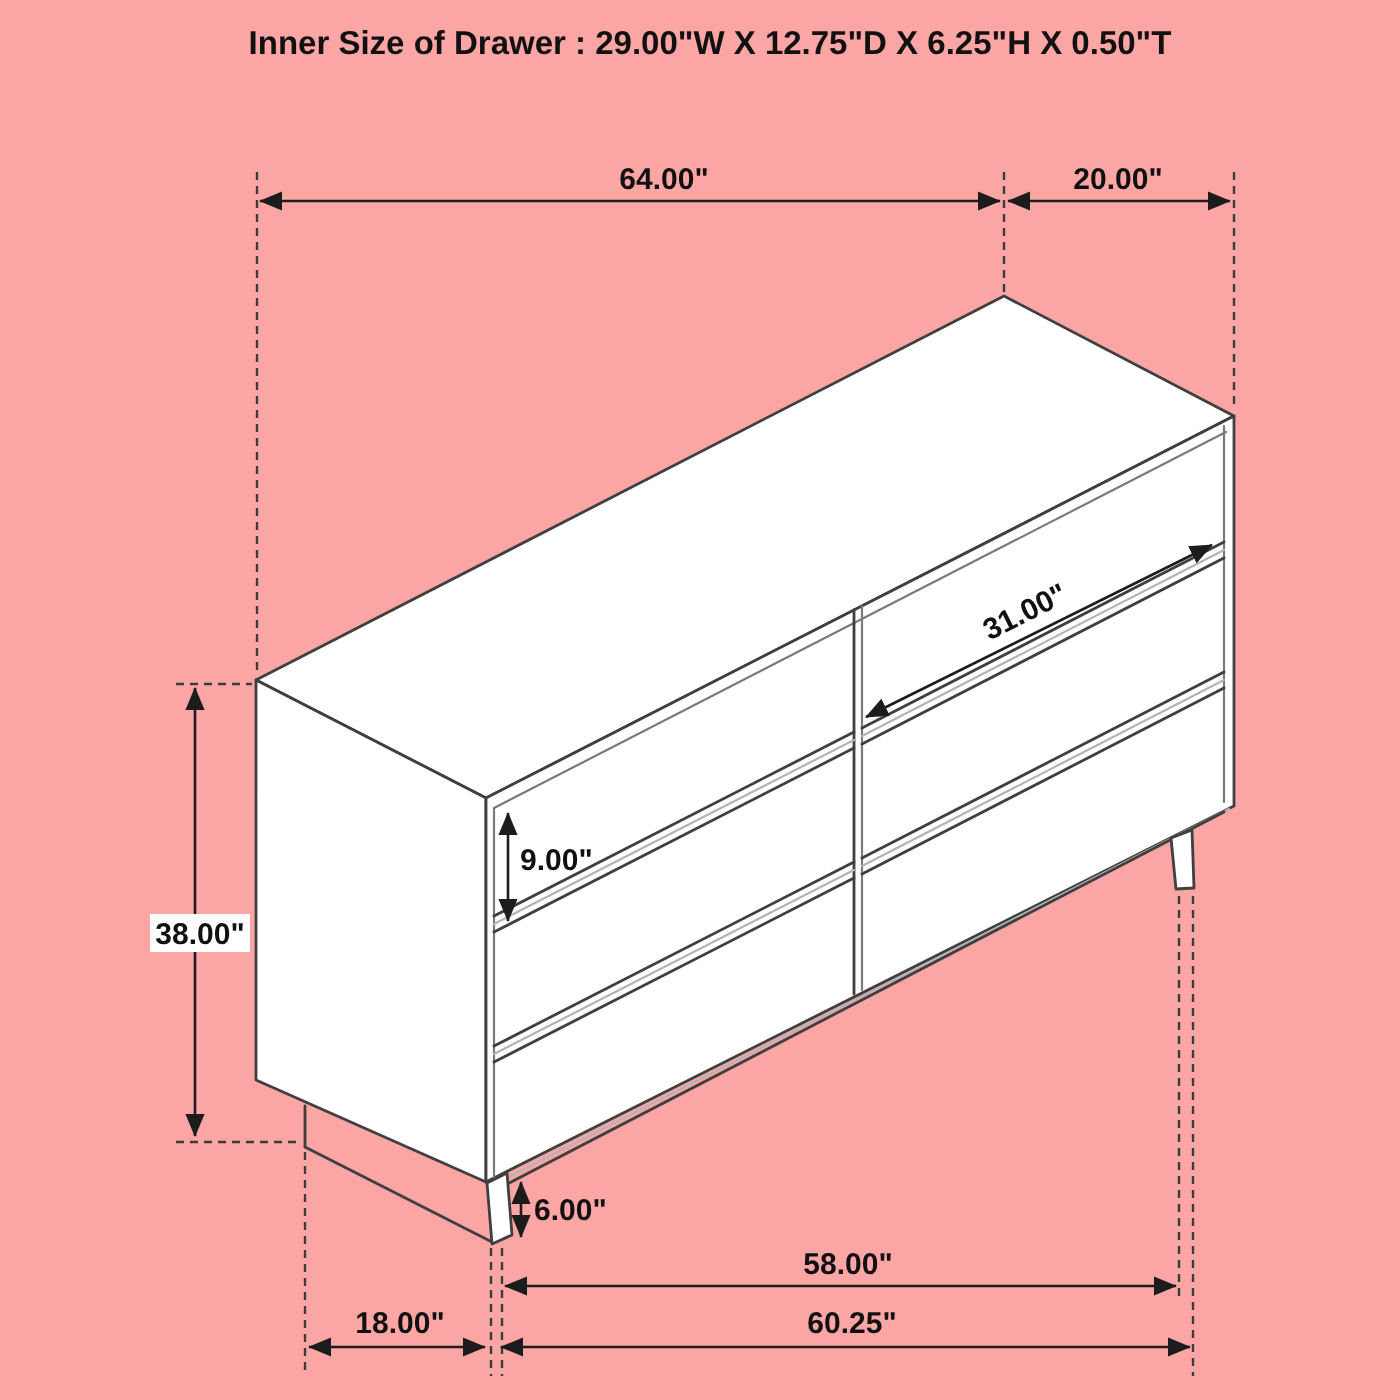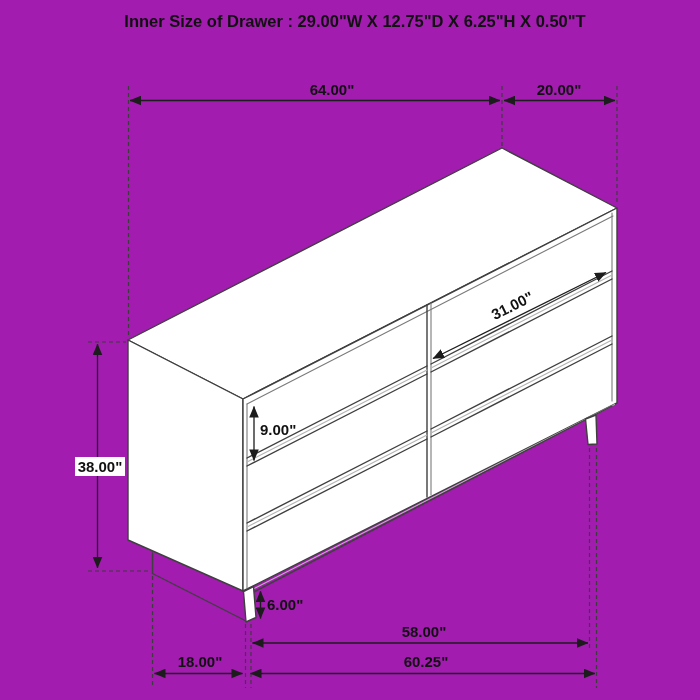--- a/index.html
+++ b/index.html
@@ -1,16 +1,16 @@
 <!DOCTYPE html>
 <html><head>
 <meta charset="utf-8">
 <style>
   html,body{margin:0;padding:0;background:#ffffff;}
-  .stage{position:relative;width:700px;height:700px;background:#a21caf;overflow:hidden;
+  .stage{position:relative;width:700px;height:700px;background:#fca5a5;overflow:hidden;
          font-family:"Liberation Sans",sans-serif;}
   svg{display:block}
   .face{fill:#ffffff;stroke:#3f3f3f;stroke-width:1.4;stroke-linejoin:round;}
   .edge{fill:none;stroke:#3f3f3f;stroke-width:1.4;stroke-linecap:round;}
   .edge2{fill:none;stroke:#7a7a7a;stroke-width:1.1;stroke-linecap:round;}
   .gline{fill:none;stroke:#b4b4b4;stroke-width:1.1;stroke-linecap:round;}
   .ext{fill:none;stroke:#3c3c3c;stroke-width:1.2;stroke-dasharray:4 3;}
   .dimline{fill:none;stroke:#1c1c1c;stroke-width:1.3;}
   .dim{font-size:15px;font-weight:bold;fill:#111111;}
   .ttl{font-size:16.5px;font-weight:bold;fill:#111111;}

